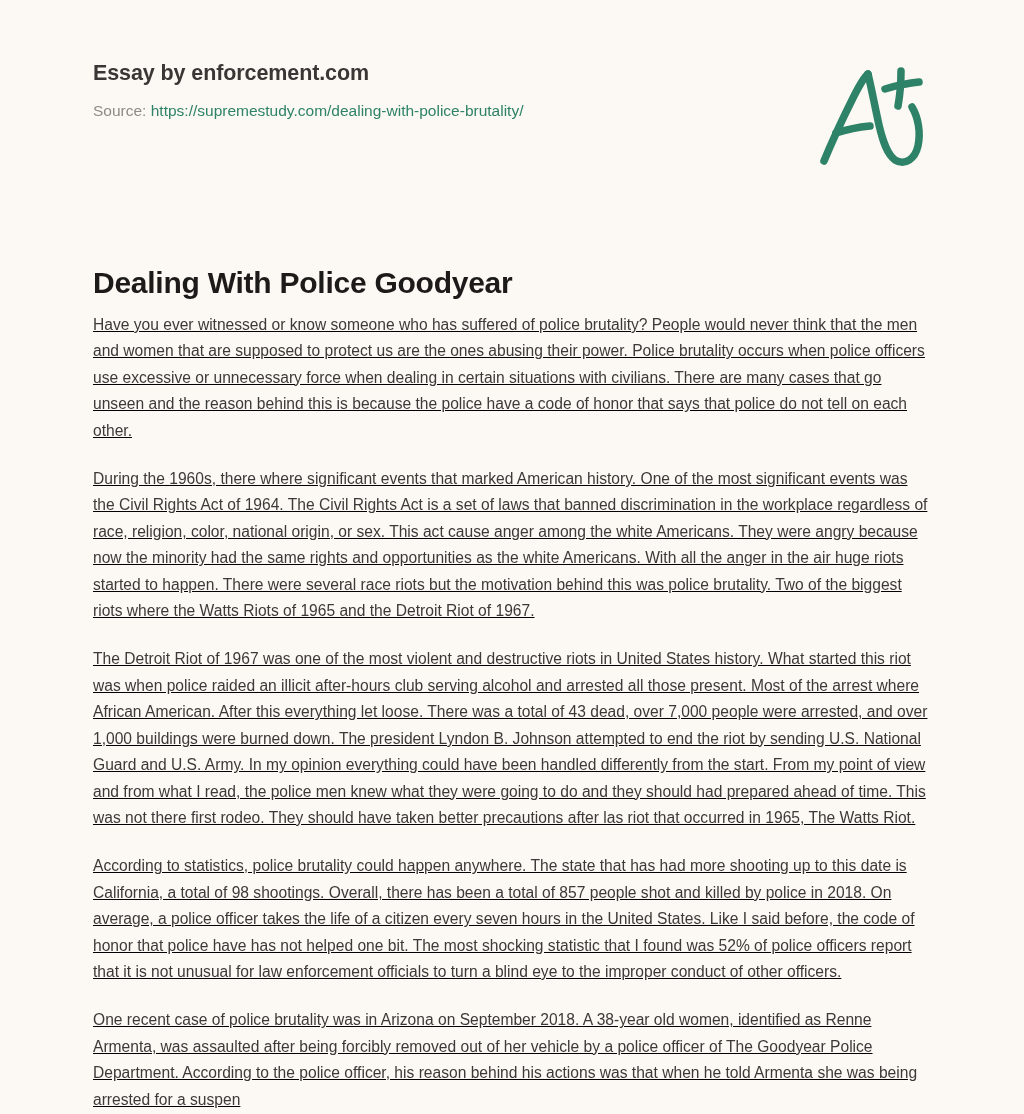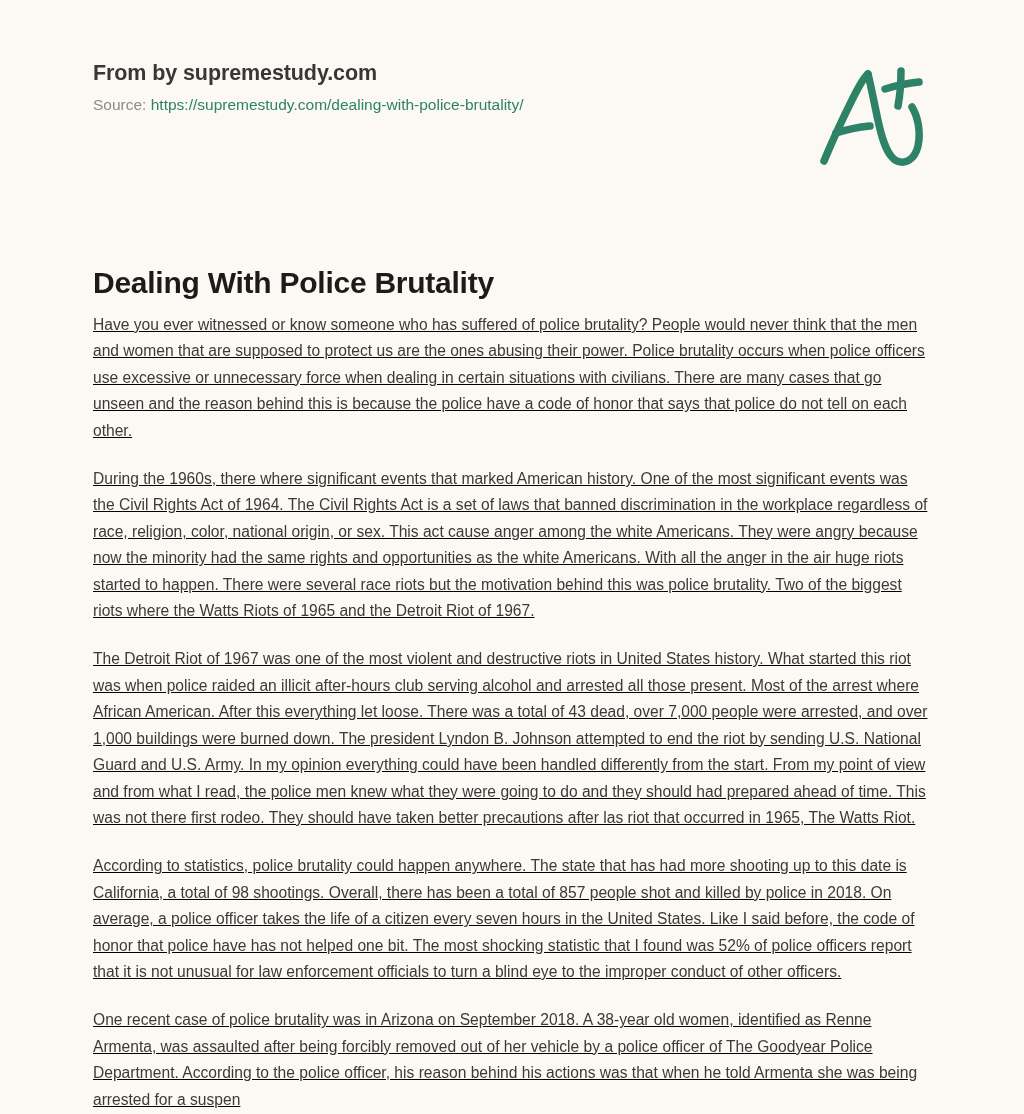--- a/index.html
+++ b/index.html
@@ -30,21 +30,21 @@
   }
   .brand-line {
     font-size: 21.5px;
     font-weight: bold;
     color: #393735;
     letter-spacing: -0.1px;
     line-height: 1.25;
     white-space: nowrap;
   }
   .source-line {
-    margin-top: 8px;
+    margin-top: 14px;
     font-size: 15.5px;
     line-height: 1.35;
     color: #8d8b88;
     white-space: nowrap;
   }
   .source-label {
     color: #8d8b88;
   }
   .source-url {
     color: #2e8268;
@@ -96,21 +96,21 @@
   .article p:last-child {
     margin-bottom: 16px;
   }
 </style>
 </head>
 <body>
 
 <div class="page">
 
   <div class="header">
-    <div class="brand-line">From by supremestudy.com</div>
+    <div class="brand-line">Essay by enforcement.com</div>
     <div class="source-line">
       <span class="source-label">Source:</span>
       <a class="source-url" href="#">https://supremestudy.com/dealing-with-police-brutality/</a>
     </div>
   </div>
 
   <div class="logo">
     <svg viewBox="0 0 128 110" xmlns="http://www.w3.org/2000/svg" fill="none" stroke="#2e8268" stroke-width="7.5" stroke-linecap="round" stroke-linejoin="round">
 
       <path d="M11 99 C 18 82, 30 56, 40 36 C 45 26, 50 16, 55 12"></path>
@@ -119,21 +119,21 @@
                C 92 104, 102 97, 105 84 C 108 70, 105 55, 99 45"></path>
 
       <path d="M23 71 C 32 68, 46 65, 57 64"></path>
 
       <path d="M72 27 C 82 24, 95 21, 106 20"></path>
 
       <path d="M88 9 C 88 20, 87 33, 85 44"></path>
     </svg>
   </div>
 
-  <h1 class="title">Dealing With Police Brutality</h1>
+  <h1 class="title">Dealing With Police Goodyear</h1>
 
   <div class="article">
     <p>Have you ever witnessed or know someone who has suffered of police brutality? People would never think that the men and women that are supposed to protect us are the ones abusing their power. Police brutality occurs when police officers use excessive or unnecessary force when dealing in certain situations with civilians. There are many cases that go unseen and the reason behind this is because the police have a code of honor that says that police do not tell on each other.</p>
     <p>During the 1960s, there where significant events that marked American history. One of the most significant events was the Civil Rights Act of 1964. The Civil Rights Act is a set of laws that banned discrimination in the workplace regardless of race, religion, color, national origin, or sex. This act cause anger among the white Americans. They were angry because now the minority had the same rights and opportunities as the white Americans. With all the anger in the air huge riots started to happen. There were several race riots but the motivation behind this was police brutality. Two of the biggest riots where the Watts Riots of 1965 and the Detroit Riot of 1967.</p>
     <p>The Detroit Riot of 1967 was one of the most violent and destructive riots in United States history. What started this riot was when police raided an illicit after-hours club serving alcohol and arrested all those present. Most of the arrest where African American. After this everything let loose. There was a total of 43 dead, over 7,000 people were arrested, and over 1,000 buildings were burned down. The president Lyndon B. Johnson attempted to end the riot by sending U.S. National Guard and U.S. Army. In my opinion everything could have been handled differently from the start. From my point of view and from what I read, the police men knew what they were going to do and they should had prepared ahead of time. This was not there first rodeo. They should have taken better precautions after las riot that occurred in 1965, The Watts Riot.</p>
     <p>According to statistics, police brutality could happen anywhere. The state that has had more shooting up to this date is California, a total of 98 shootings. Overall, there has been a total of 857 people shot and killed by police in 2018. On average, a police officer takes the life of a citizen every seven hours in the United States. Like I said before, the code of honor that police have has not helped one bit. The most shocking statistic that I found was 52% of police officers report that it is not unusual for law enforcement officials to turn a blind eye to the improper conduct of other officers.</p>
     <p>One recent case of police brutality was in Arizona on September 2018. A 38-year old women, identified as Renne Armenta, was assaulted after being forcibly removed out of her vehicle by a police officer of The Goodyear Police Department. According to the police officer, his reason behind his actions was that when he told Armenta she was being arrested for a suspen</p>
   </div>
 
 </div>

